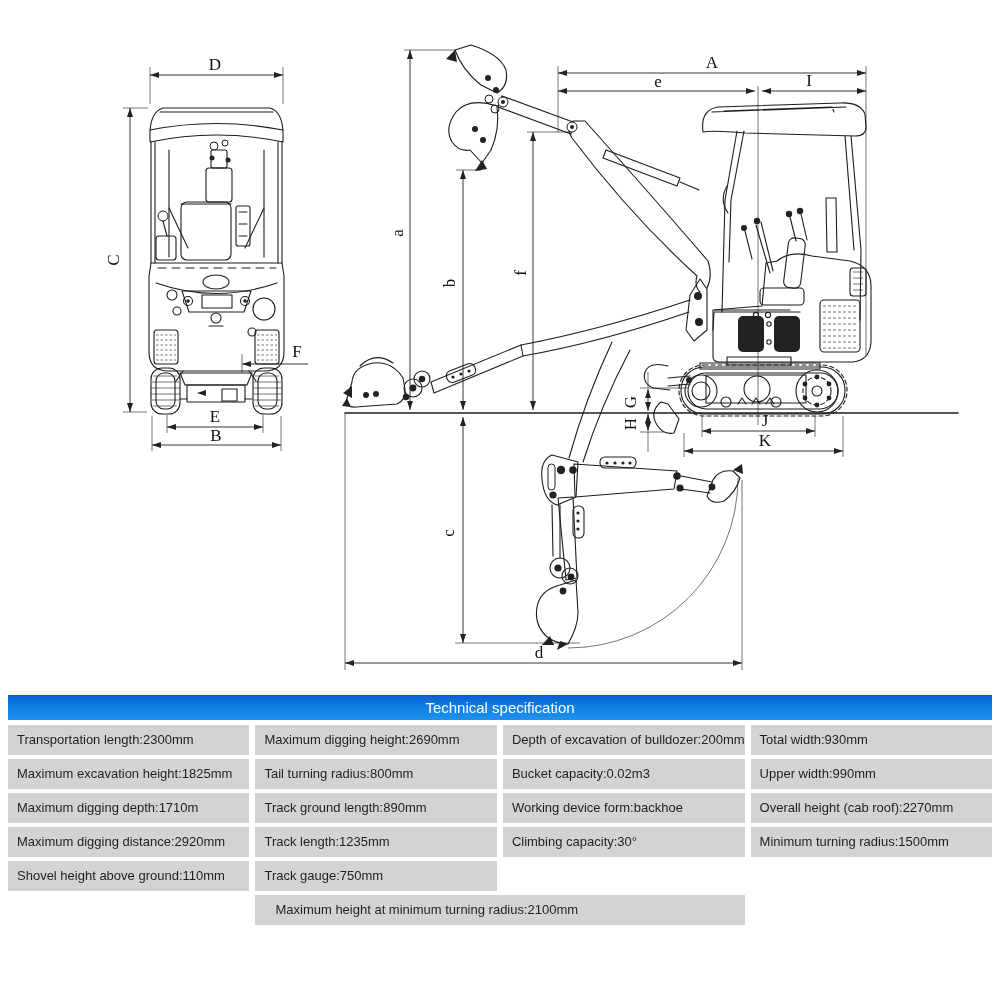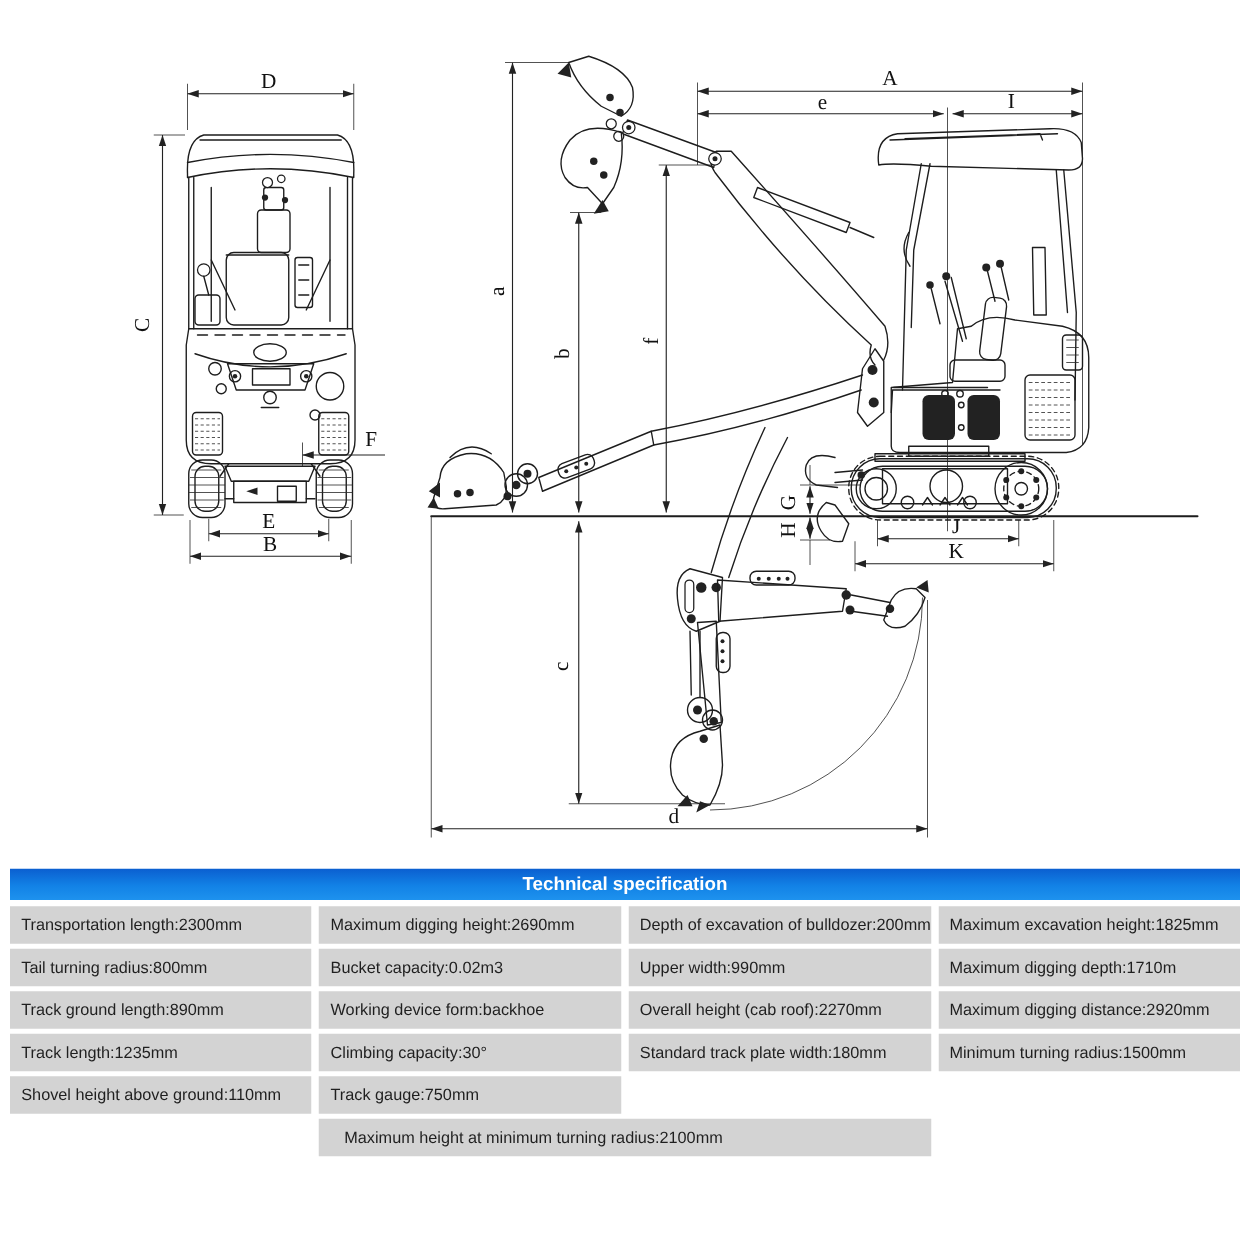--- a/index.html
+++ b/index.html
@@ -7,21 +7,21 @@
         font-family:"Liberation Sans",sans-serif;}
   svg.drawing{position:absolute;top:0;left:0;}
   svg .art{fill:none;stroke:#1d1d1d;stroke-width:1.1;stroke-linejoin:round;stroke-linecap:round;}
   svg .thick{stroke-width:1.6;}
   svg .thin{fill:none;stroke:#2a2a2a;stroke-width:0.65;}
   svg .dim{fill:none;stroke:#222;stroke-width:0.9;}
   svg .dark{fill:#222;stroke:none;}
   svg .pinw{fill:#fff;stroke:#1d1d1d;stroke-width:1;}
   svg text.lbl{font-family:"Liberation Serif","DejaVu Serif",serif;font-size:17px;fill:#111;}
   .spec{position:absolute;left:8px;top:695px;width:984px;}
-  .spec-header{height:25px;line-height:25px;text-align:center;color:#fff;font-weight:bold;
+  .spec-header{height:25px;line-height:25px;text-align:center;color:#fff;font-weight:normal;
                font-size:15px;background:linear-gradient(180deg,#0b5fd0 0%,#1282e6 55%,#1e92ee 100%);}
   .grid{margin-top:5px;display:grid;grid-template-columns:repeat(4,1fr);gap:4px 6px;}
   .cell{background:#d3d3d3;height:30px;line-height:30px;padding-left:9px;font-size:13px;
         color:#1f1f1f;white-space:nowrap;}
   .wide{grid-column:2 / span 2;padding-left:20px;}
 </style>
 </head>
 <body>
 
 <div class="page">
@@ -291,35 +291,35 @@
   </g>
 </svg>
 
   <div class="spec">
     <div class="spec-header">Technical specification</div>
     <div class="grid">
       <div class="cell">Transportation length:2300mm</div>
       <div class="cell">Maximum digging height:2690mm</div>
       <div class="cell">Depth of excavation of bulldozer:200mm</div>
 
+      <div class="cell">Total width:930mm</div>
       <div class="cell">Maximum excavation height:1825mm</div>
       <div class="cell">Tail turning radius:800mm</div>
       <div class="cell">Bucket capacity:0.02m3</div>
 
       <div class="cell">Upper width:990mm</div>
       <div class="cell">Maximum digging depth:1710m</div>
       <div class="cell">Track ground length:890mm</div>
       <div class="cell">Working device form:backhoe</div>
 
       <div class="cell">Overall height (cab roof):2270mm</div>
       <div class="cell">Maximum digging distance:2920mm</div>
       <div class="cell">Track length:1235mm</div>
       <div class="cell">Climbing capacity:30°</div>
 
-      <div class="cell">Standard track plate width:180mm</div>
       <div class="cell">Minimum turning radius:1500mm</div>
       <div class="cell">Shovel height above ground:110mm</div>
 
       <div class="cell">Track gauge:750mm</div>
       <div class="cell wide">Maximum height at minimum turning radius:2100mm</div>
     </div>
   </div>
 
 </div>
 

